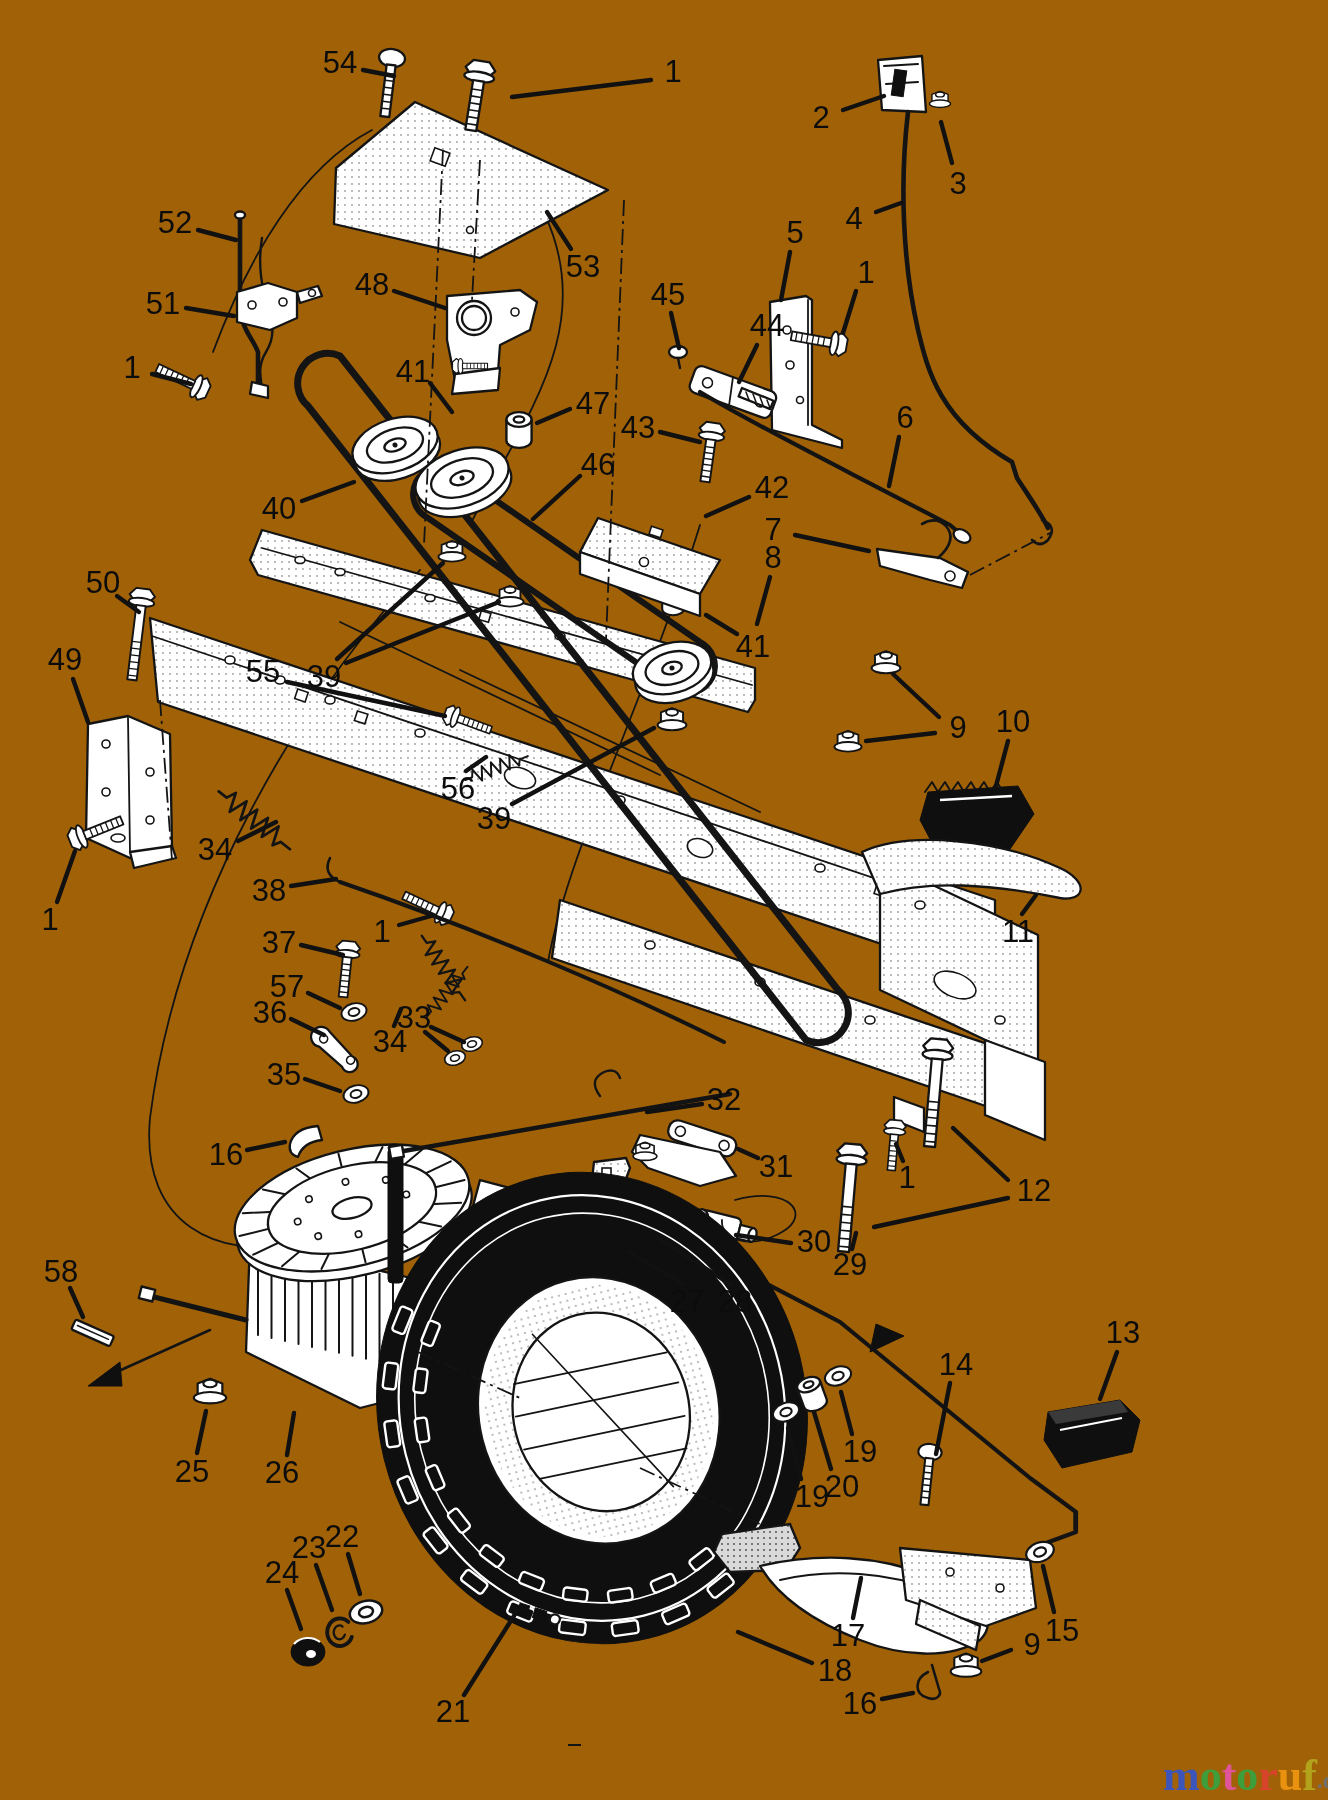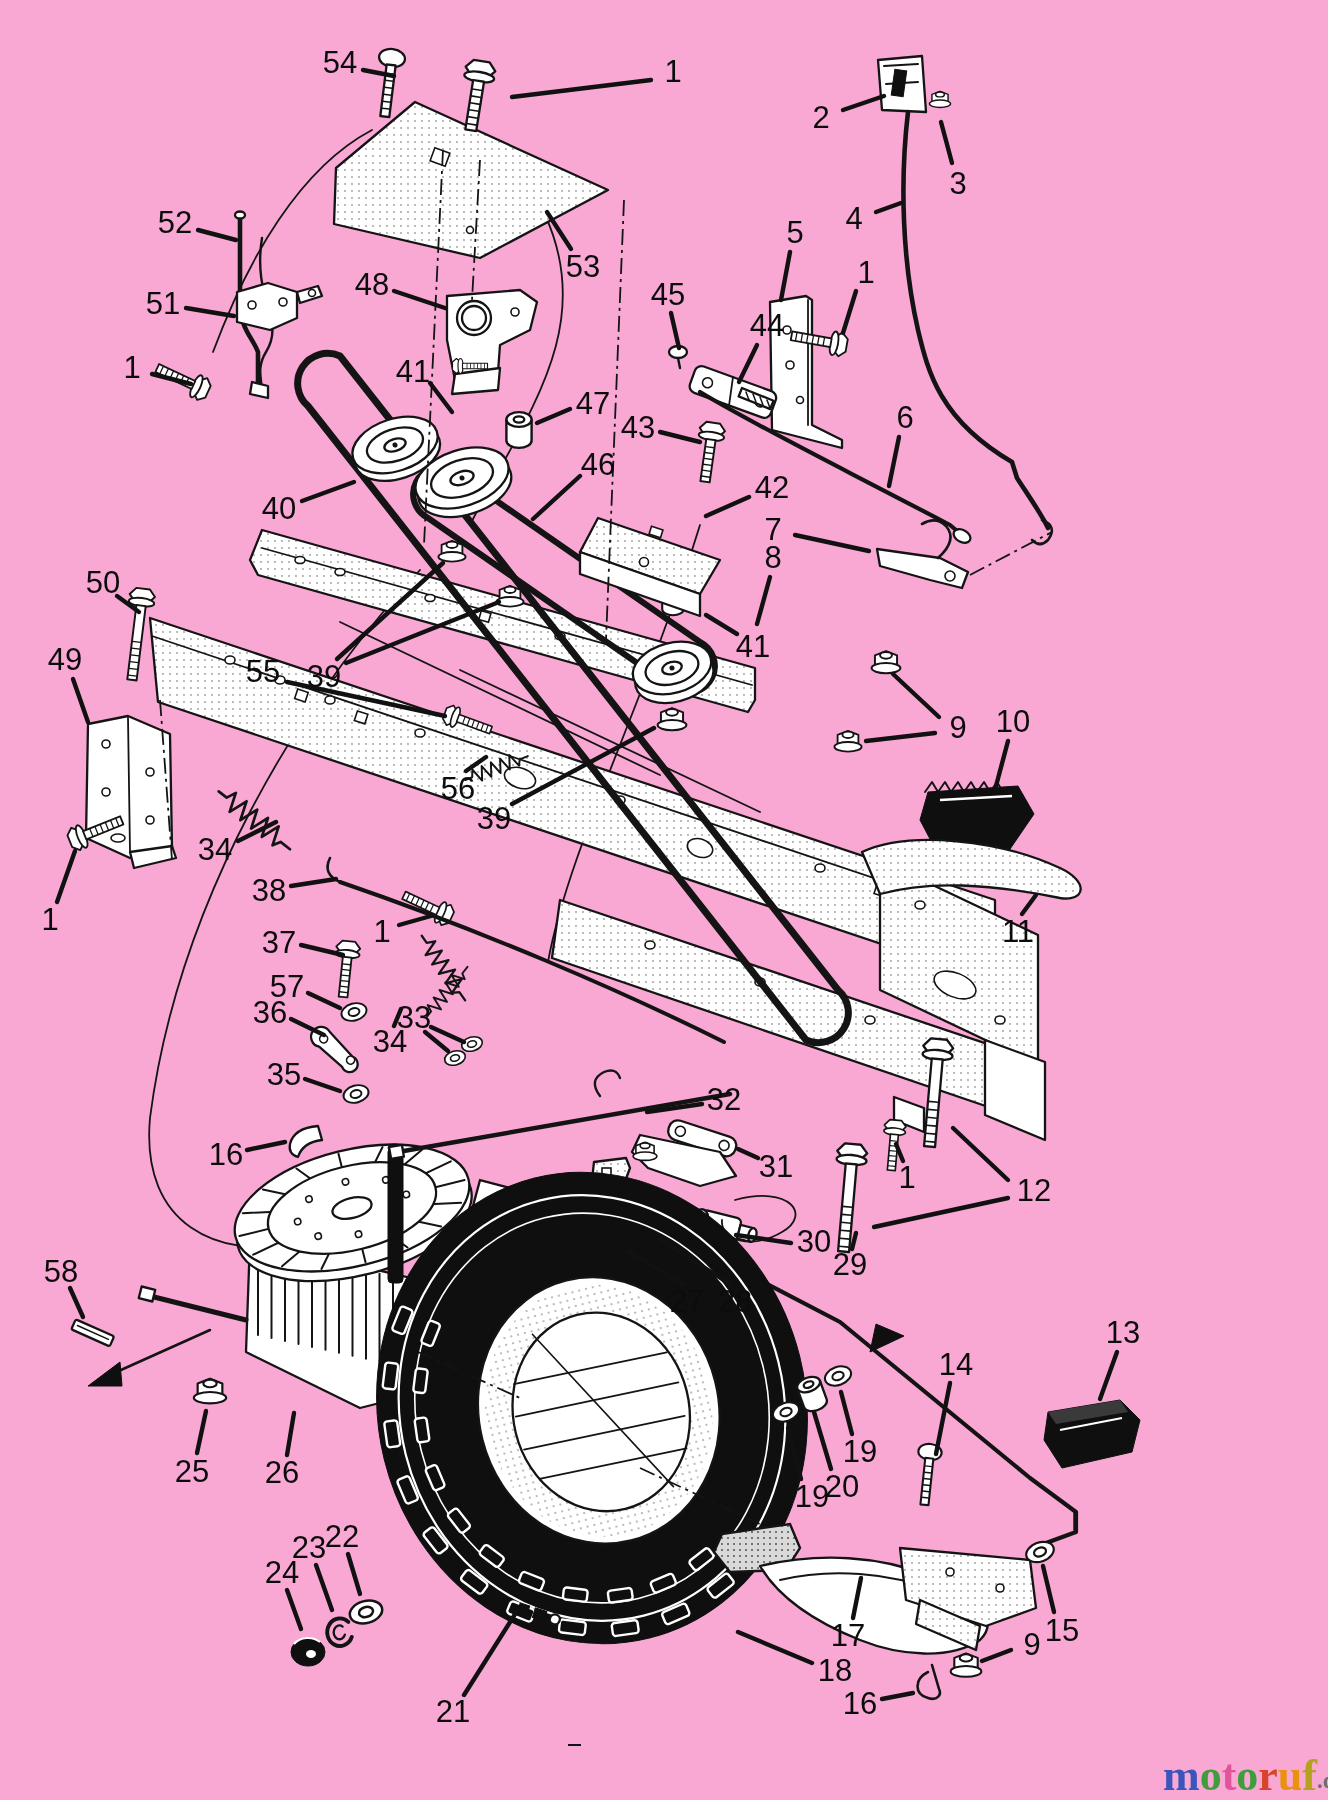--- a/index.html
+++ b/index.html
@@ -1,16 +1,16 @@
 <!DOCTYPE html>
 <html><head>
 <meta charset="utf-8">
 <style>
   html,body{margin:0;padding:0;background:#ffffff;}
-  .stage{position:relative;width:1328px;height:1800px;background:#f9a8d4;overflow:hidden;}
+  .stage{position:relative;width:1328px;height:1800px;background:#a16207;overflow:hidden;}
   svg{position:absolute;inset:0;}
   .callout{font-family:"Liberation Sans",sans-serif;font-size:31px;font-weight:500;fill:#0c0c0c;}
   .leader{stroke:#111;stroke-width:4.4;stroke-linecap:round;}
   .ln{stroke:#141414;fill:none;stroke-linecap:round;stroke-linejoin:round;}
   .part{stroke:#141414;fill:#ffffff;stroke-width:2.3;stroke-linejoin:round;}
   .dotp{stroke:#141414;fill:url(#pdots);stroke-width:2.3;stroke-linejoin:round;}
   .hole{stroke:#141414;fill:#ffffff;stroke-width:1.6;}
   .dash{stroke:#141414;stroke-width:1.8;fill:none;stroke-dasharray:16 5 3 5;}
   .blk{fill:#0f0f0f;stroke:#0f0f0f;}
   .wm{font-family:"Liberation Serif",serif;font-weight:bold;font-size:44px;}

